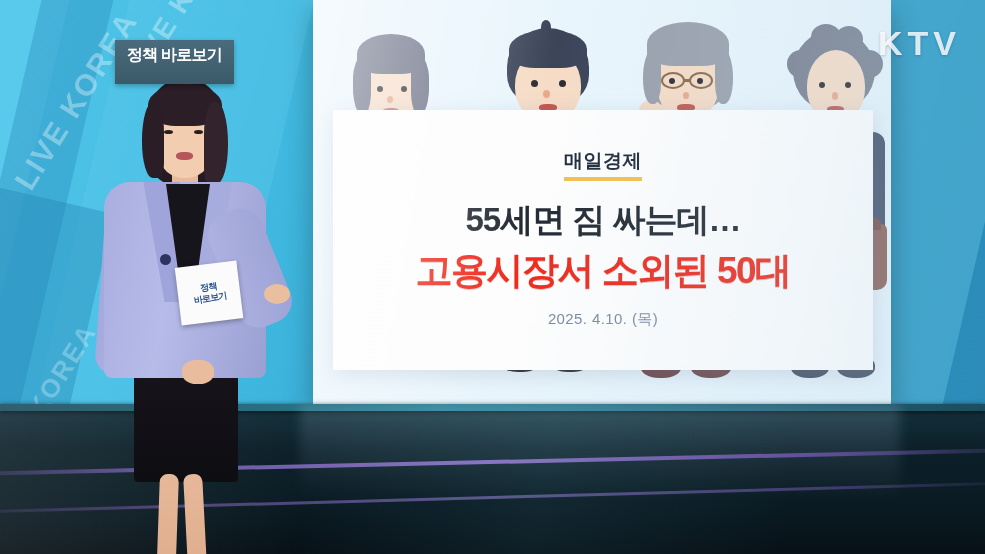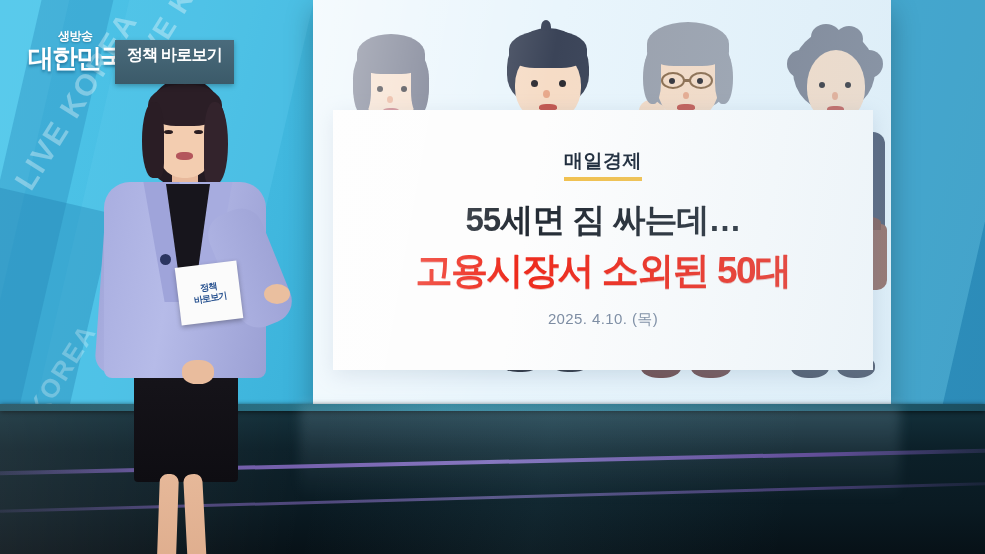--- a/index.html
+++ b/index.html
@@ -387,21 +387,18 @@
     <div class="an-hand-r"></div>
     <div class="an-card">
       <div class="an-card-txt">
         <div>정책</div>
         <div>바로보기</div>
       </div>
     </div>
     <div class="an-hand-l"></div>
   </div>
 
-  <div class="logo-wrap">
-    <div class="logo-sub">생방송</div>
-    <div class="logo-main">대한민국</div>
-  </div>
 
   <div class="banner">정책 바로보기</div>
 
+  <div class="ktv">KTV</div>
 
 </div>
 
 </body></html>

